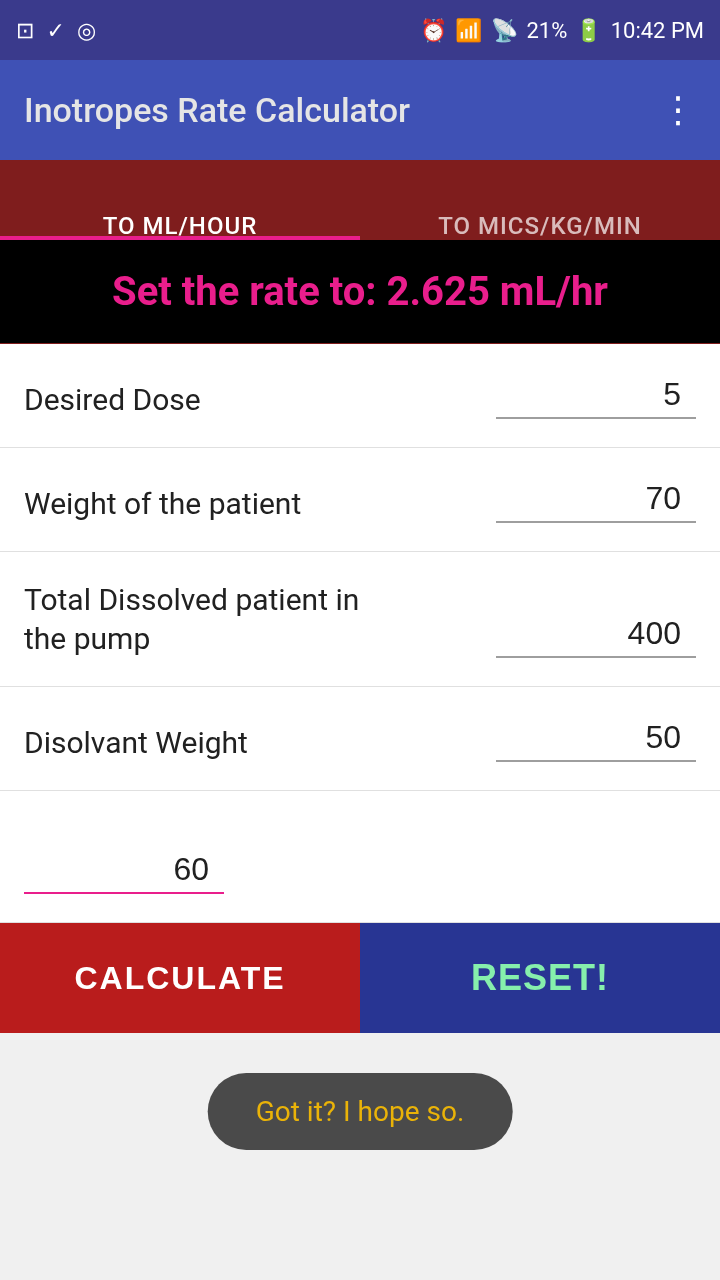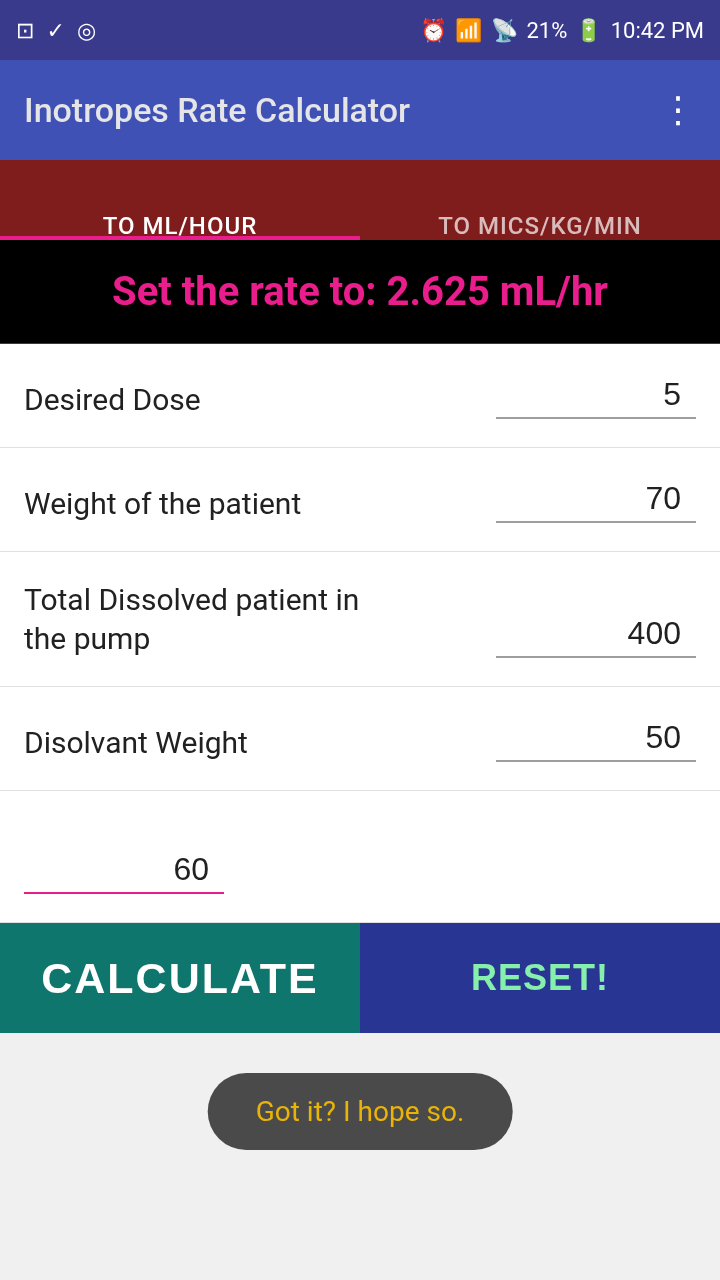--- a/index.html
+++ b/index.html
@@ -146,23 +146,23 @@
 
     
     .button-row {
       display: flex;
       width: 720px;
     }
 
     .btn-calculate {
       flex: 1;
       height: 110px;
-      background: #0f766e;
-      color: white;
-      font-size: 43px;
+      background: #b91c1c;
+      color: white;
+      font-size: 32px;
       font-weight: 700;
       letter-spacing: 2px;
       border: none;
       cursor: pointer;
     }
 
     .btn-reset {
       flex: 1;
       height: 110px;
       background: #283593;

